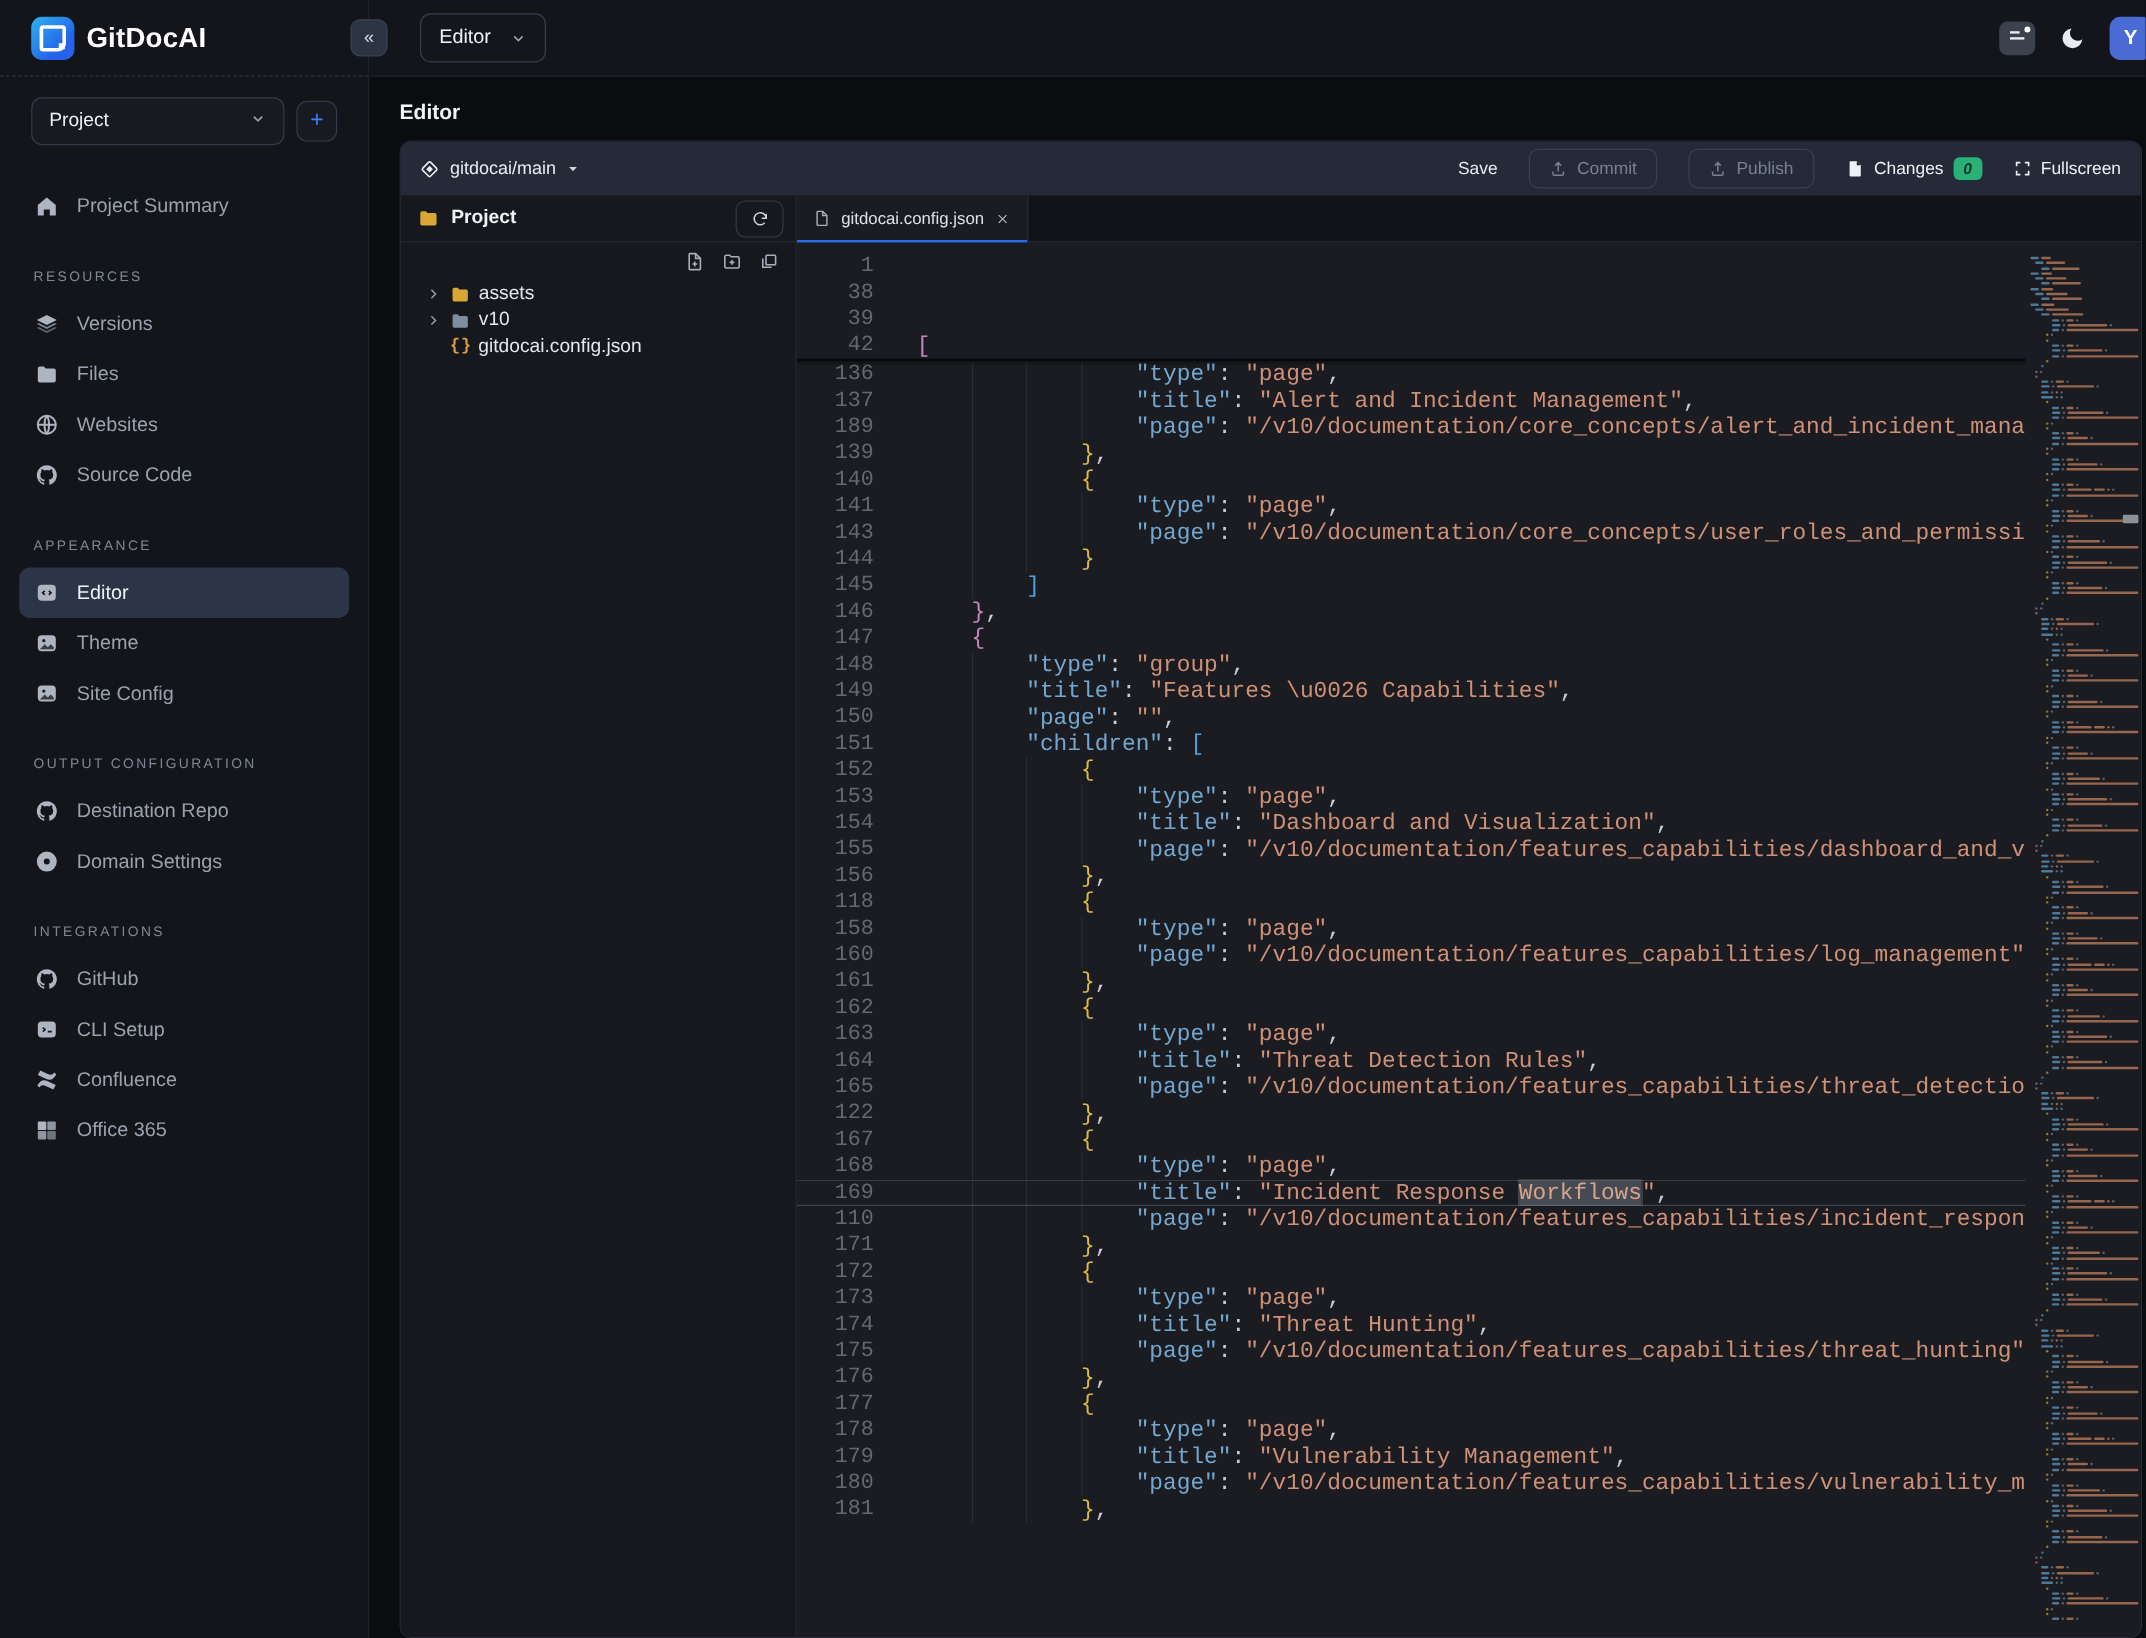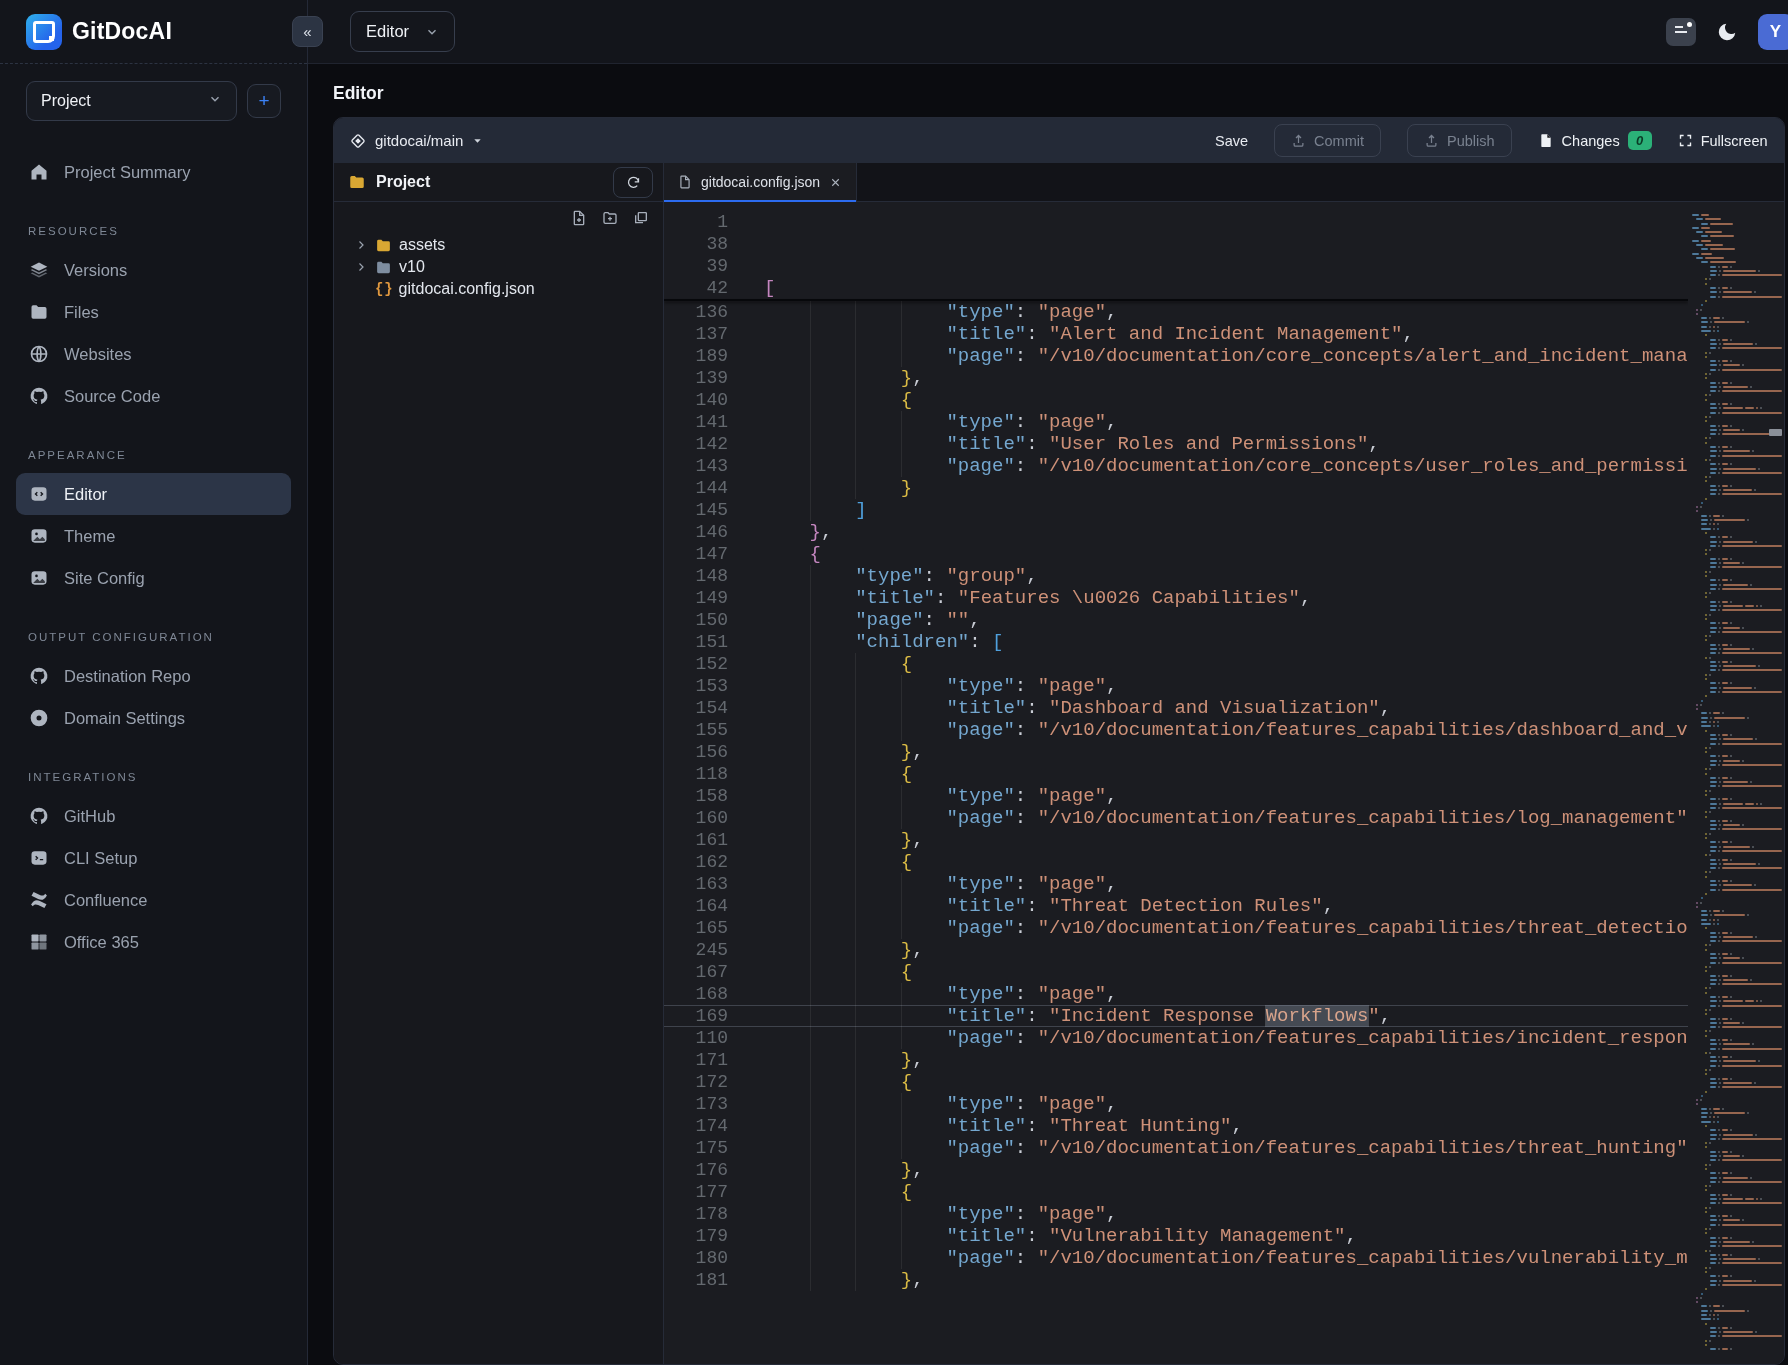--- a/index.html
+++ b/index.html
@@ -416,21 +416,20 @@
                 <div class="line"><span class="ln">38</span><span style="padding-left:0px"></span></div>
                 <div class="line"><span class="ln">39</span><span style="padding-left:0px"></span></div>
                 <div class="line"><span class="ln">42</span><span style="padding-left:0px"></span><span class="tk-b1">[</span></div>
                 <div class="sep"></div>
                 <div class="line"><span class="ln">136</span><span class="guide" style="left:145.6px"></span><span class="guide" style="left:191.2px"></span><span class="guide" style="left:236.8px"></span><span style="padding-left:182.4px"></span><span class="tk-k">"type"</span><span class="tk-p">: </span><span class="tk-s">"page"</span><span class="tk-p">,</span></div>
                 <div class="line"><span class="ln">137</span><span class="guide" style="left:145.6px"></span><span class="guide" style="left:191.2px"></span><span class="guide" style="left:236.8px"></span><span style="padding-left:182.4px"></span><span class="tk-k">"title"</span><span class="tk-p">: </span><span class="tk-s">"Alert and Incident Management"</span><span class="tk-p">,</span></div>
                 <div class="line"><span class="ln">189</span><span class="guide" style="left:145.6px"></span><span class="guide" style="left:191.2px"></span><span class="guide" style="left:236.8px"></span><span style="padding-left:182.4px"></span><span class="tk-k">"page"</span><span class="tk-p">: </span><span class="tk-s">"/v10/documentation/core_concepts/alert_and_incident_mana</span></div>
                 <div class="line"><span class="ln">139</span><span class="guide" style="left:145.6px"></span><span class="guide" style="left:191.2px"></span><span style="padding-left:136.8px"></span><span class="tk-b3">}</span><span class="tk-p">,</span></div>
                 <div class="line"><span class="ln">140</span><span class="guide" style="left:145.6px"></span><span class="guide" style="left:191.2px"></span><span style="padding-left:136.8px"></span><span class="tk-b3">{</span></div>
                 <div class="line"><span class="ln">141</span><span class="guide" style="left:145.6px"></span><span class="guide" style="left:191.2px"></span><span class="guide" style="left:236.8px"></span><span style="padding-left:182.4px"></span><span class="tk-k">"type"</span><span class="tk-p">: </span><span class="tk-s">"page"</span><span class="tk-p">,</span></div>
-                <div class="line"><span class="ln">142</span><span class="guide" style="left:145.6px"></span><span class="guide" style="left:191.2px"></span><span class="guide" style="left:236.8px"></span><span style="padding-left:182.4px"></span><span class="tk-k">"title"</span><span class="tk-p">: </span><span class="tk-s">"User Roles and Permissions"</span><span class="tk-p">,</span></div>
                 <div class="line"><span class="ln">143</span><span class="guide" style="left:145.6px"></span><span class="guide" style="left:191.2px"></span><span class="guide" style="left:236.8px"></span><span style="padding-left:182.4px"></span><span class="tk-k">"page"</span><span class="tk-p">: </span><span class="tk-s">"/v10/documentation/core_concepts/user_roles_and_permissi</span></div>
                 <div class="line"><span class="ln">144</span><span class="guide" style="left:145.6px"></span><span class="guide" style="left:191.2px"></span><span style="padding-left:136.8px"></span><span class="tk-b3">}</span></div>
                 <div class="line"><span class="ln">145</span><span class="guide" style="left:145.6px"></span><span style="padding-left:91.2px"></span><span class="tk-b2">]</span></div>
                 <div class="line"><span class="ln">146</span><span style="padding-left:45.6px"></span><span class="tk-b1">}</span><span class="tk-p">,</span></div>
                 <div class="line"><span class="ln">147</span><span style="padding-left:45.6px"></span><span class="tk-b1">{</span></div>
                 <div class="line"><span class="ln">148</span><span class="guide" style="left:145.6px"></span><span style="padding-left:91.2px"></span><span class="tk-k">"type"</span><span class="tk-p">: </span><span class="tk-s">"group"</span><span class="tk-p">,</span></div>
                 <div class="line"><span class="ln">149</span><span class="guide" style="left:145.6px"></span><span style="padding-left:91.2px"></span><span class="tk-k">"title"</span><span class="tk-p">: </span><span class="tk-s">"Features \u0026 Capabilities"</span><span class="tk-p">,</span></div>
                 <div class="line"><span class="ln">150</span><span class="guide" style="left:145.6px"></span><span style="padding-left:91.2px"></span><span class="tk-k">"page"</span><span class="tk-p">: </span><span class="tk-s">""</span><span class="tk-p">,</span></div>
                 <div class="line"><span class="ln">151</span><span class="guide" style="left:145.6px"></span><span style="padding-left:91.2px"></span><span class="tk-k">"children"</span><span class="tk-p">: </span><span class="tk-b2">[</span></div>
                 <div class="line"><span class="ln">152</span><span class="guide" style="left:145.6px"></span><span class="guide" style="left:191.2px"></span><span style="padding-left:136.8px"></span><span class="tk-b3">{</span></div>
@@ -439,21 +438,21 @@
                 <div class="line"><span class="ln">155</span><span class="guide" style="left:145.6px"></span><span class="guide" style="left:191.2px"></span><span class="guide" style="left:236.8px"></span><span style="padding-left:182.4px"></span><span class="tk-k">"page"</span><span class="tk-p">: </span><span class="tk-s">"/v10/documentation/features_capabilities/dashboard_and_v</span></div>
                 <div class="line"><span class="ln">156</span><span class="guide" style="left:145.6px"></span><span class="guide" style="left:191.2px"></span><span style="padding-left:136.8px"></span><span class="tk-b3">}</span><span class="tk-p">,</span></div>
                 <div class="line"><span class="ln">118</span><span class="guide" style="left:145.6px"></span><span class="guide" style="left:191.2px"></span><span style="padding-left:136.8px"></span><span class="tk-b3">{</span></div>
                 <div class="line"><span class="ln">158</span><span class="guide" style="left:145.6px"></span><span class="guide" style="left:191.2px"></span><span class="guide" style="left:236.8px"></span><span style="padding-left:182.4px"></span><span class="tk-k">"type"</span><span class="tk-p">: </span><span class="tk-s">"page"</span><span class="tk-p">,</span></div>
                 <div class="line"><span class="ln">160</span><span class="guide" style="left:145.6px"></span><span class="guide" style="left:191.2px"></span><span class="guide" style="left:236.8px"></span><span style="padding-left:182.4px"></span><span class="tk-k">"page"</span><span class="tk-p">: </span><span class="tk-s">"/v10/documentation/features_capabilities/log_management"</span></div>
                 <div class="line"><span class="ln">161</span><span class="guide" style="left:145.6px"></span><span class="guide" style="left:191.2px"></span><span style="padding-left:136.8px"></span><span class="tk-b3">}</span><span class="tk-p">,</span></div>
                 <div class="line"><span class="ln">162</span><span class="guide" style="left:145.6px"></span><span class="guide" style="left:191.2px"></span><span style="padding-left:136.8px"></span><span class="tk-b3">{</span></div>
                 <div class="line"><span class="ln">163</span><span class="guide" style="left:145.6px"></span><span class="guide" style="left:191.2px"></span><span class="guide" style="left:236.8px"></span><span style="padding-left:182.4px"></span><span class="tk-k">"type"</span><span class="tk-p">: </span><span class="tk-s">"page"</span><span class="tk-p">,</span></div>
                 <div class="line"><span class="ln">164</span><span class="guide" style="left:145.6px"></span><span class="guide" style="left:191.2px"></span><span class="guide" style="left:236.8px"></span><span style="padding-left:182.4px"></span><span class="tk-k">"title"</span><span class="tk-p">: </span><span class="tk-s">"Threat Detection Rules"</span><span class="tk-p">,</span></div>
                 <div class="line"><span class="ln">165</span><span class="guide" style="left:145.6px"></span><span class="guide" style="left:191.2px"></span><span class="guide" style="left:236.8px"></span><span style="padding-left:182.4px"></span><span class="tk-k">"page"</span><span class="tk-p">: </span><span class="tk-s">"/v10/documentation/features_capabilities/threat_detectio</span></div>
-                <div class="line"><span class="ln">245</span><span class="guide" style="left:145.6px"></span><span class="guide" style="left:191.2px"></span><span style="padding-left:136.8px"></span><span class="tk-b3">}</span><span class="tk-p">,</span></div>
+                <div class="line"><span class="ln">122</span><span class="guide" style="left:145.6px"></span><span class="guide" style="left:191.2px"></span><span style="padding-left:136.8px"></span><span class="tk-b3">}</span><span class="tk-p">,</span></div>
                 <div class="line"><span class="ln">167</span><span class="guide" style="left:145.6px"></span><span class="guide" style="left:191.2px"></span><span style="padding-left:136.8px"></span><span class="tk-b3">{</span></div>
                 <div class="line"><span class="ln">168</span><span class="guide" style="left:145.6px"></span><span class="guide" style="left:191.2px"></span><span class="guide" style="left:236.8px"></span><span style="padding-left:182.4px"></span><span class="tk-k">"type"</span><span class="tk-p">: </span><span class="tk-s">"page"</span><span class="tk-p">,</span></div>
                 <div class="line cur"><span class="ln">169</span><span class="guide" style="left:145.6px"></span><span class="guide" style="left:191.2px"></span><span class="guide" style="left:236.8px"></span><span style="padding-left:182.4px"></span><span class="tk-k">"title"</span><span class="tk-p">: </span><span class="tk-s">"Incident Response </span><span class="tk-hl">Workflows</span><span class="tk-s">"</span><span class="tk-p">,</span></div>
                 <div class="line"><span class="ln">110</span><span class="guide" style="left:145.6px"></span><span class="guide" style="left:191.2px"></span><span class="guide" style="left:236.8px"></span><span style="padding-left:182.4px"></span><span class="tk-k">"page"</span><span class="tk-p">: </span><span class="tk-s">"/v10/documentation/features_capabilities/incident_respon</span></div>
                 <div class="line"><span class="ln">171</span><span class="guide" style="left:145.6px"></span><span class="guide" style="left:191.2px"></span><span style="padding-left:136.8px"></span><span class="tk-b3">}</span><span class="tk-p">,</span></div>
                 <div class="line"><span class="ln">172</span><span class="guide" style="left:145.6px"></span><span class="guide" style="left:191.2px"></span><span style="padding-left:136.8px"></span><span class="tk-b3">{</span></div>
                 <div class="line"><span class="ln">173</span><span class="guide" style="left:145.6px"></span><span class="guide" style="left:191.2px"></span><span class="guide" style="left:236.8px"></span><span style="padding-left:182.4px"></span><span class="tk-k">"type"</span><span class="tk-p">: </span><span class="tk-s">"page"</span><span class="tk-p">,</span></div>
                 <div class="line"><span class="ln">174</span><span class="guide" style="left:145.6px"></span><span class="guide" style="left:191.2px"></span><span class="guide" style="left:236.8px"></span><span style="padding-left:182.4px"></span><span class="tk-k">"title"</span><span class="tk-p">: </span><span class="tk-s">"Threat Hunting"</span><span class="tk-p">,</span></div>
                 <div class="line"><span class="ln">175</span><span class="guide" style="left:145.6px"></span><span class="guide" style="left:191.2px"></span><span class="guide" style="left:236.8px"></span><span style="padding-left:182.4px"></span><span class="tk-k">"page"</span><span class="tk-p">: </span><span class="tk-s">"/v10/documentation/features_capabilities/threat_hunting"</span></div>
                 <div class="line"><span class="ln">176</span><span class="guide" style="left:145.6px"></span><span class="guide" style="left:191.2px"></span><span style="padding-left:136.8px"></span><span class="tk-b3">}</span><span class="tk-p">,</span></div>

